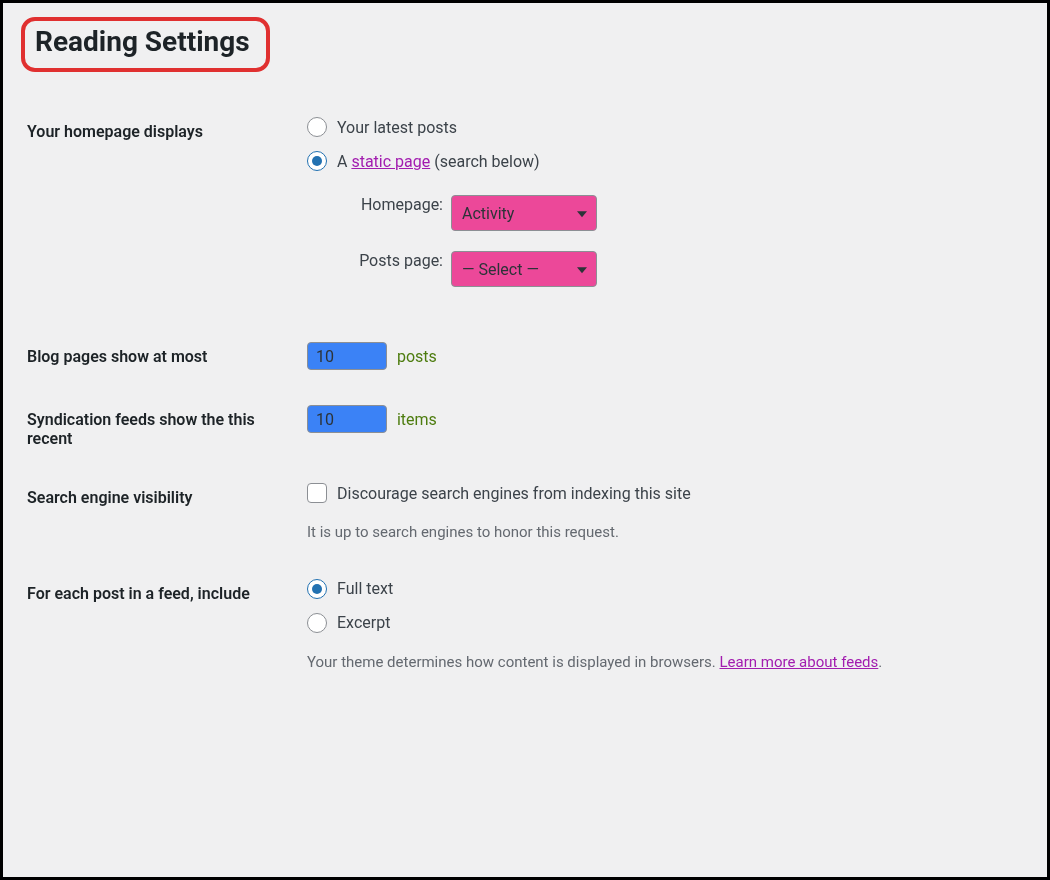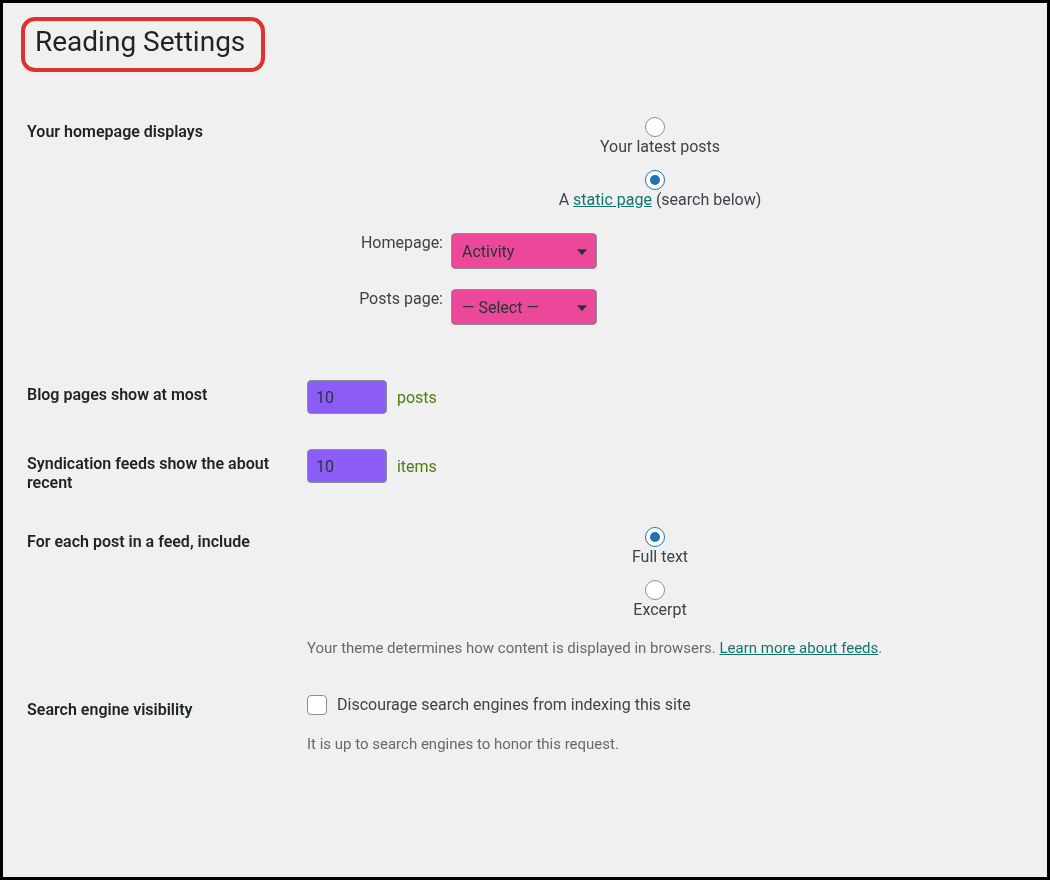--- a/index.html
+++ b/index.html
@@ -27,21 +27,21 @@
     .title-wrap {
       display: inline-block;
       border: 4px solid #e03030;
       border-radius: 14px;
       padding: 4px 16px 10px 10px;
       margin-top: -6px;
       margin-left: -6px;
     }
     h1 {
       font-size: 28px;
-      font-weight: 400;
+      font-weight: 700;
       color: #1d2327;
     }
     .form-table {
       width: 100%;
       margin-top: 30px;
       border-collapse: collapse;
     }
     .form-table th {
       text-align: left;
       vertical-align: top;
@@ -54,21 +54,20 @@
     .form-table td {
       padding: 15px 10px 20px 0;
       vertical-align: top;
       font-size: 16px;
       color: #3c434a;
     }
     .radio-row {
       display: flex;
       align-items: center;
       margin-bottom: 14px;
-      flex-direction: column;
     }
     .radio-row:last-child {
       margin-bottom: 0;
     }
     input[type="radio"] {
       appearance: none;
       width: 20px;
       height: 20px;
       border: 1px solid #8c8f94;
       border-radius: 50%;
@@ -97,21 +96,21 @@
       width: 20px;
       height: 20px;
       border: 1px solid #8c8f94;
       border-radius: 4px;
       margin-right: 10px;
       background: #fff;
       cursor: pointer;
       flex-shrink: 0;
     }
     a.wp-link {
-      color: #0f766e;
+      color: #a21caf;
       text-decoration: underline;
     }
     .sub-select {
       margin-left: 30px;
       margin-top: 24px;
     }
     .sub-select-row {
       display: flex;
       margin-bottom: 20px;
     }
@@ -146,27 +145,27 @@
       top: 50%;
       transform: translateY(-30%);
       width: 0;
       height: 0;
       border-left: 5px solid transparent;
       border-right: 5px solid transparent;
       border-top: 6px solid #2c3338;
       pointer-events: none;
     }
     input[type="number"] {
-      background: #8b5cf6;
+      background: #3b82f6;
       border: 1px solid #8c8f94;
       border-radius: 4px;
       padding: 2px 8px;
       font-size: 16px;
       width: 80px;
-      height: 34px;
+      height: 28px;
       font-family: inherit;
       color: #2c3338;
     }
     .after-label {
       margin-left: 6px;
       color: #4d7c0f;
     }
     .description {
       color: #646970;
       font-size: 15px;
@@ -237,51 +236,51 @@
 
       <tr>
         <th>Blog pages show at most</th>
         <td>
           <input type="number" value="10" style="">
           <span class="after-label">posts</span>
         </td>
       </tr>
 
       <tr>
-        <th>Syndication feeds show the about recent</th>
+        <th>Syndication feeds show the this recent</th>
         <td>
           <input type="number" value="10" style="">
           <span class="after-label">items</span>
+        </td>
+      </tr>
+
+      <tr>
+        <th>Search engine visibility</th>
+        <td>
+          <div class="check-row">
+            <input type="checkbox" style="">
+            <span>Discourage search engines from indexing this site</span>
+          </div>
+          <p class="description">It is up to search engines to honor this request.</p>
         </td>
       </tr>
 
       <tr>
         <th>For each post in a feed, include</th>
         <td>
           <div class="radio-row">
             <input type="radio" name="rss_use_excerpt" checked="" style="">
             <span>Full text</span>
           </div>
           <div class="radio-row">
             <input type="radio" name="rss_use_excerpt" style="">
             <span>Excerpt</span>
           </div>
           <p class="description">
             <span>Your theme determines how content is displayed in browsers. </span><a href="#" class="wp-link">Learn more about feeds</a><span>.</span>
           </p>
         </td>
       </tr>
-
-      <tr>
-        <th>Search engine visibility</th>
-        <td>
-          <div class="check-row">
-            <input type="checkbox" style="">
-            <span>Discourage search engines from indexing this site</span>
-          </div>
-          <p class="description">It is up to search engines to honor this request.</p>
-        </td>
-      </tr>
     </tbody>
       </table>
 
   </div>
 </div>
 
 </body></html>

